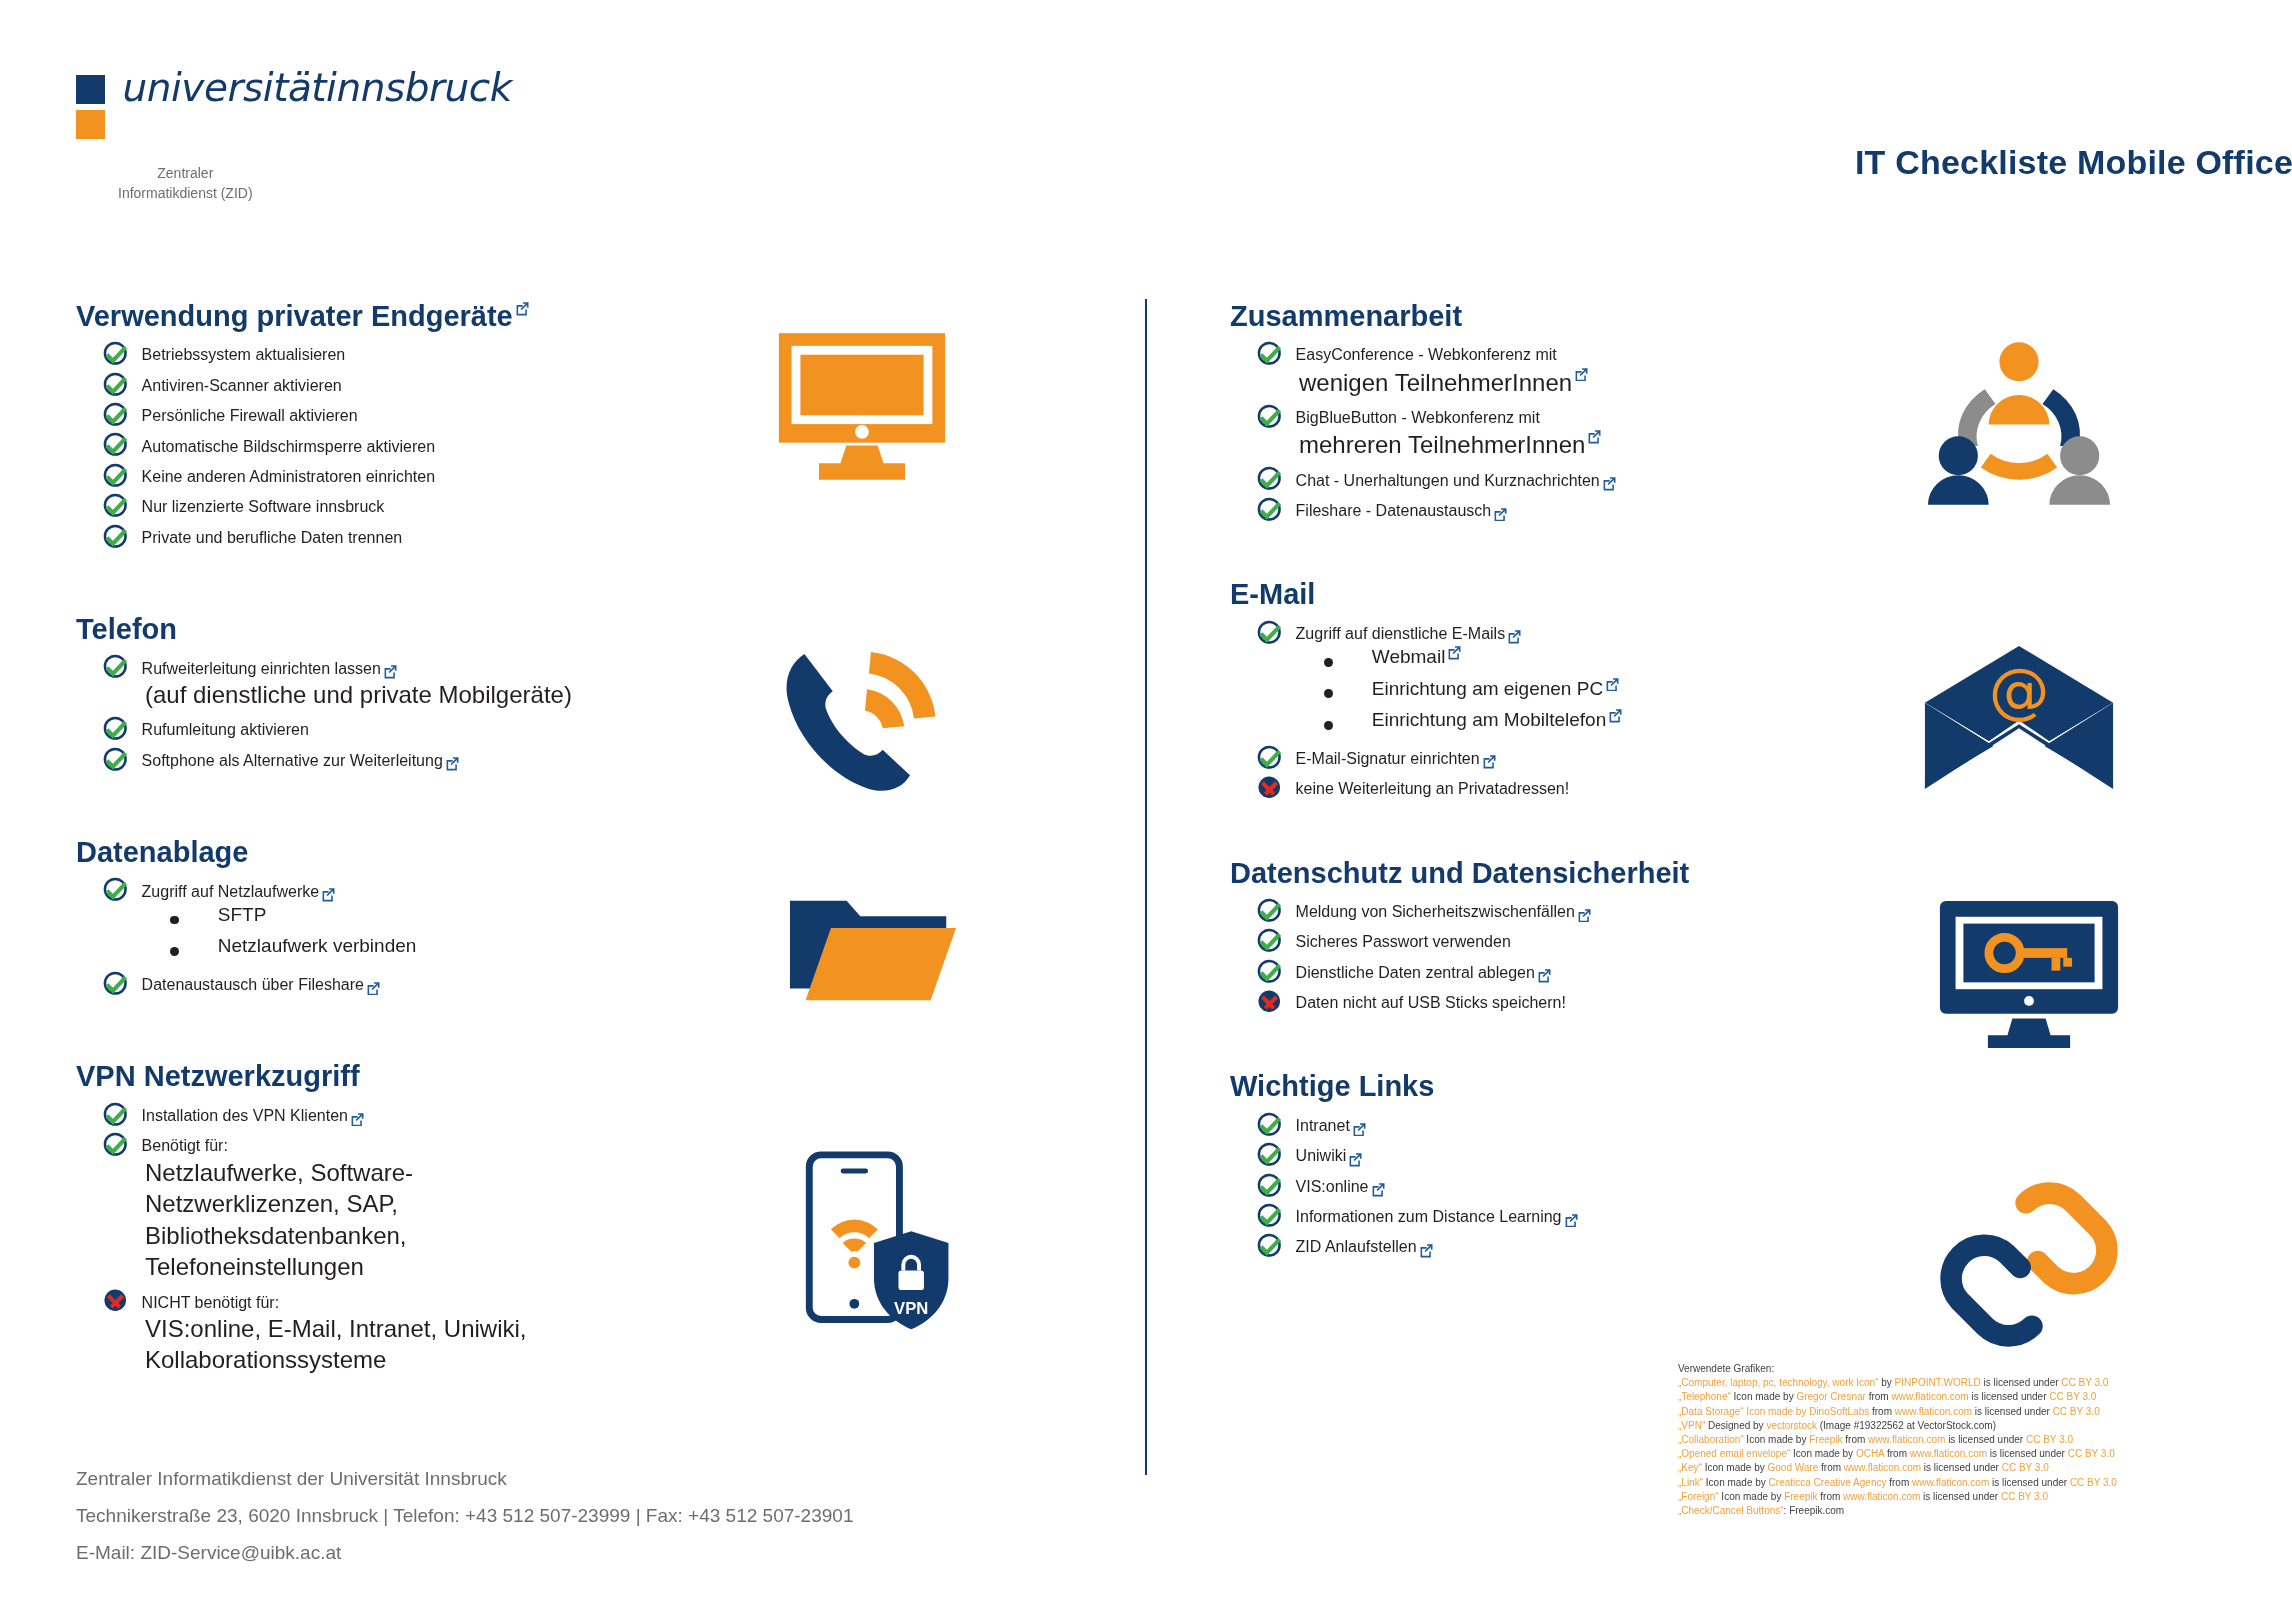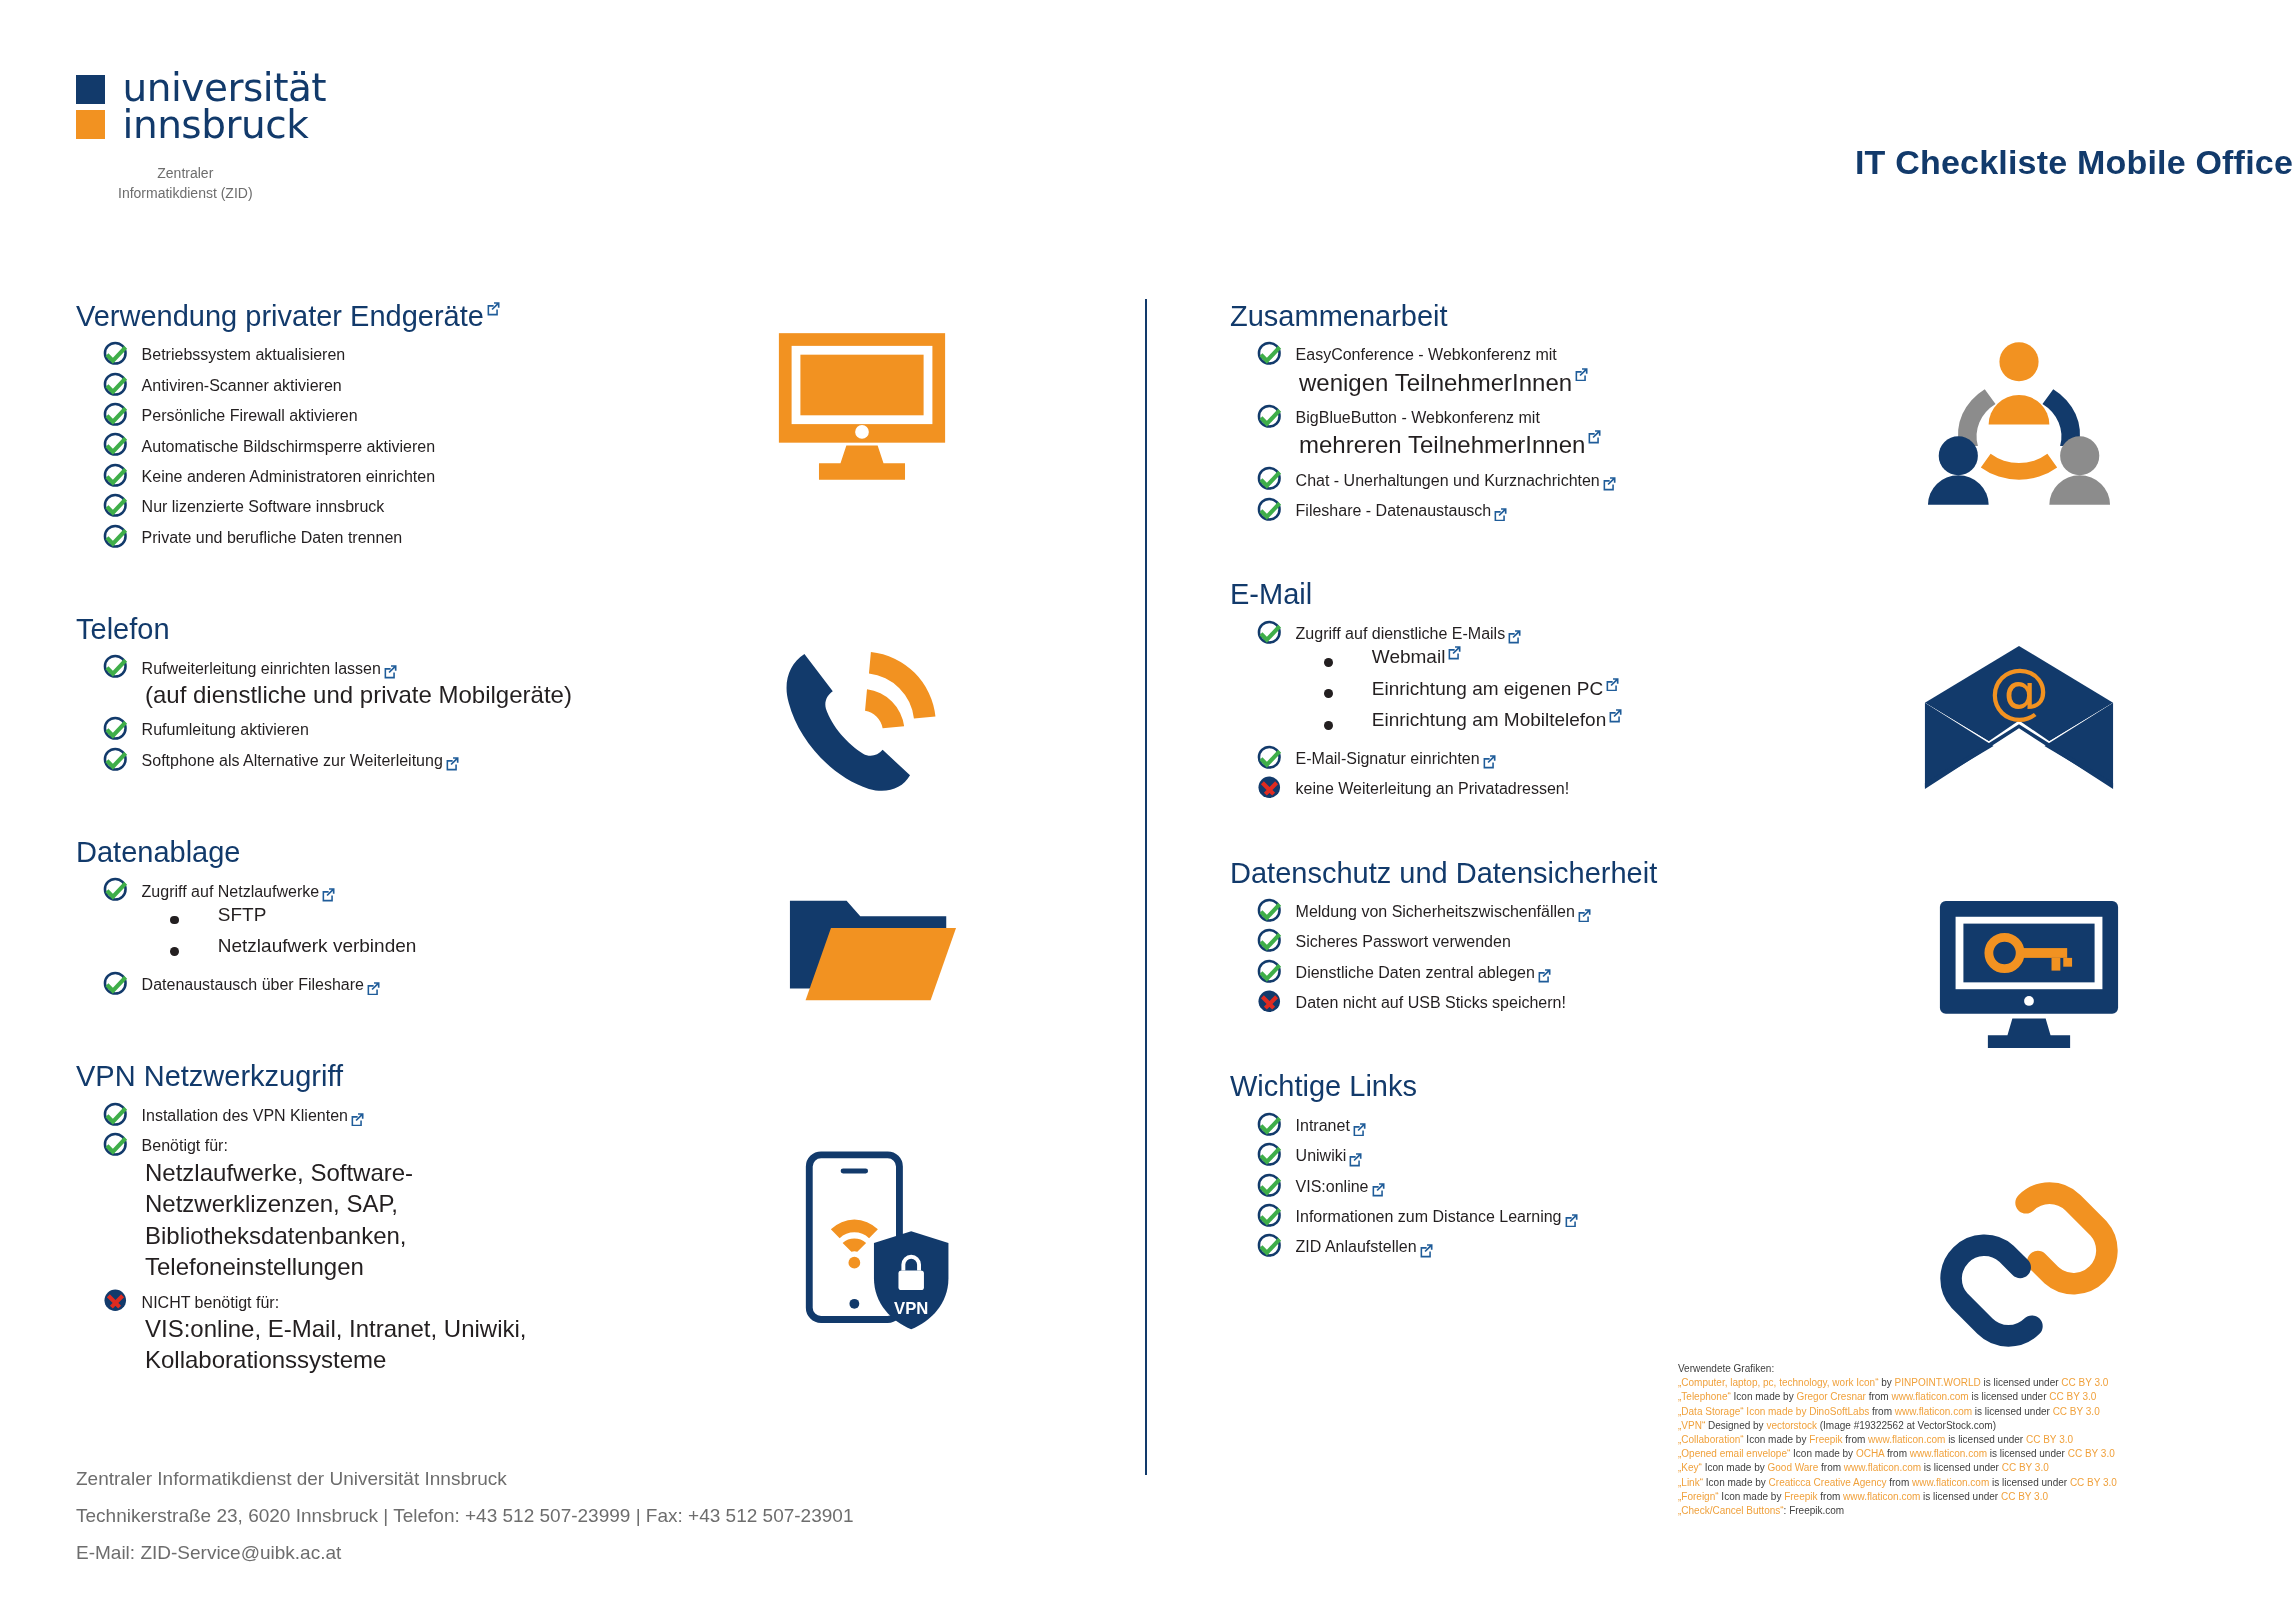--- a/index.html
+++ b/index.html
@@ -10,21 +10,21 @@
     overflow: hidden;
   }
   .page { position: relative; width: 2293px; height: 1621px; background:#fff; }
 
   
   .logo { position:absolute; left:76px; top:69px; display:flex; align-items:flex-start; }
   .logo-marks { display:flex; flex-direction:column; margin-right:17.6px; margin-top:5.9px; }
   .logo-sq { width:29px; height:29px; }
   .logo-sq.blue { background:#123A6B; margin-bottom:5.9px; }
   .logo-sq.orange { background:#F29221; }
-  .logo-words { display:flex; flex-direction:column; line-height:0.96; }
+  .logo-words { display:flex; flex-direction:row; line-height:0.96;font-style:italic; }
   .logo-words span {
     font-size:39px; font-weight:400; color:#123A6B; letter-spacing:-0.5px;
     font-family:"DejaVu Sans", sans-serif;
   }
   .logo-sub {
     position:absolute; left:118px; top:163px;
     font-size:14px; line-height:1.45; color:#6d6d6d;
     font-family:"Liberation Sans", sans-serif;
     text-align:center;
   }
@@ -41,21 +41,21 @@
     position:absolute; left:1145px; top:299px; width:2px; height:1176px;
     background:#123A6B;
   }
 
   
   .col-left { position:absolute; left:76px; top:299px; width:1029px; }
   .col-right { position:absolute; left:1230px; top:299px; width:1010px; }
 
   .section { position:relative; }
   .sec-head {
-    font-size:29px; font-weight:normal; color:#123A6B;
+    font-size:29px; font-weight:bold; color:#123A6B;
     margin-bottom:2px; line-height:1.22; position:relative; display:inline-block;
   }
   .items { list-style:none; }
   .item {
     display:flex; align-items:flex-end;
     font-size:16px; color:#231f20; line-height:1.27;
     padding-left:27.4px; margin-bottom:1px;
   }
   .item .txt { padding-left:13.7px; }
   .sub-item {

